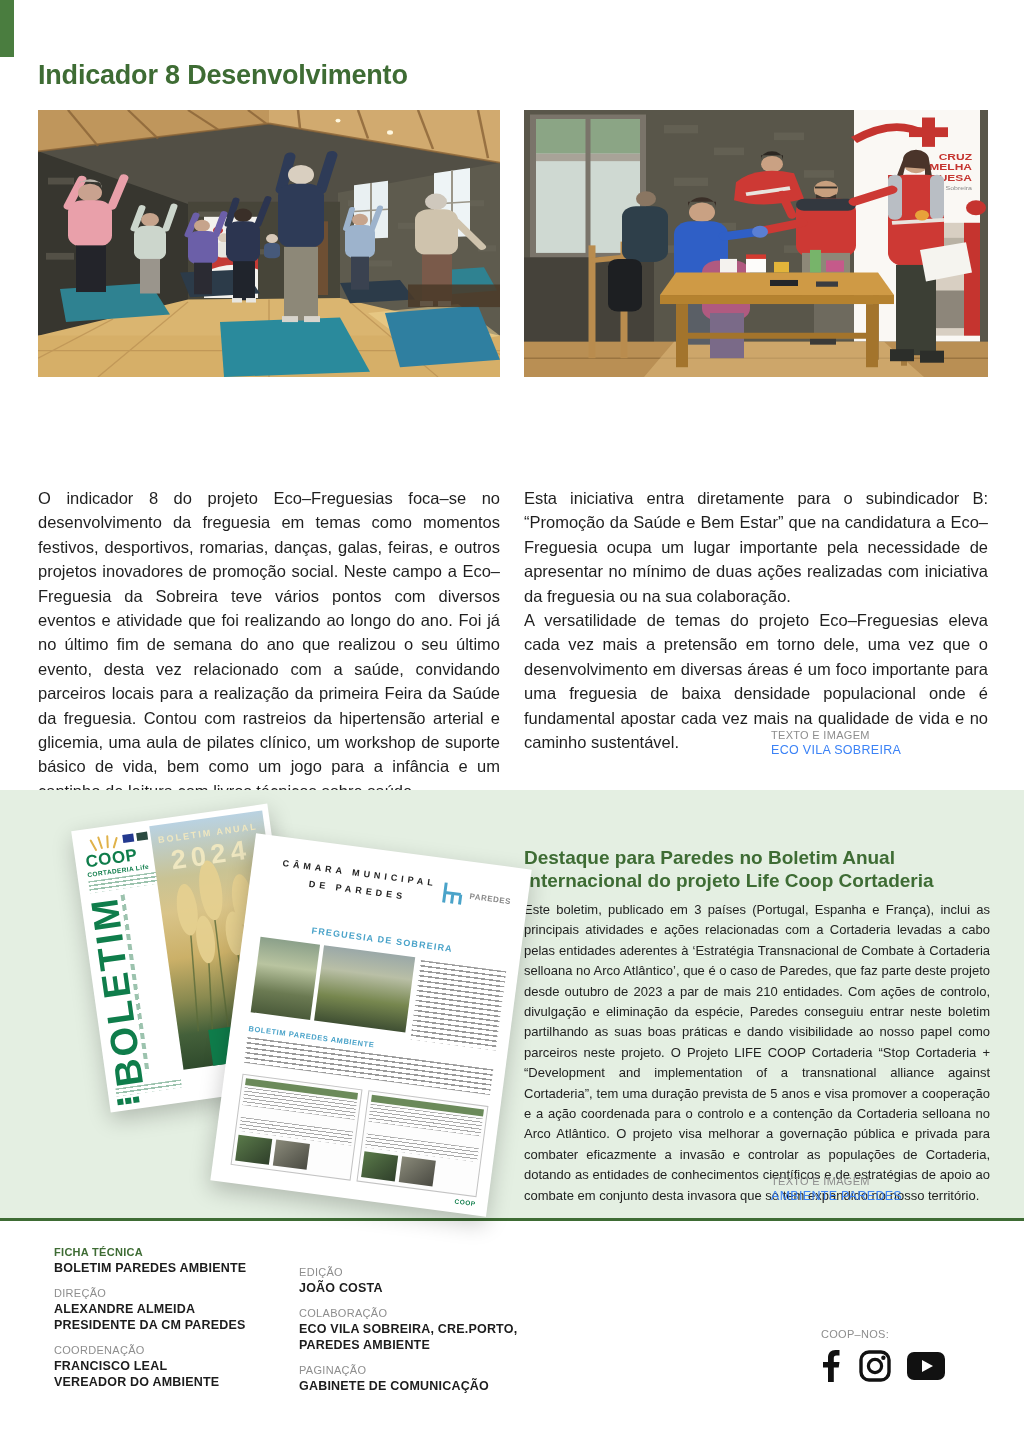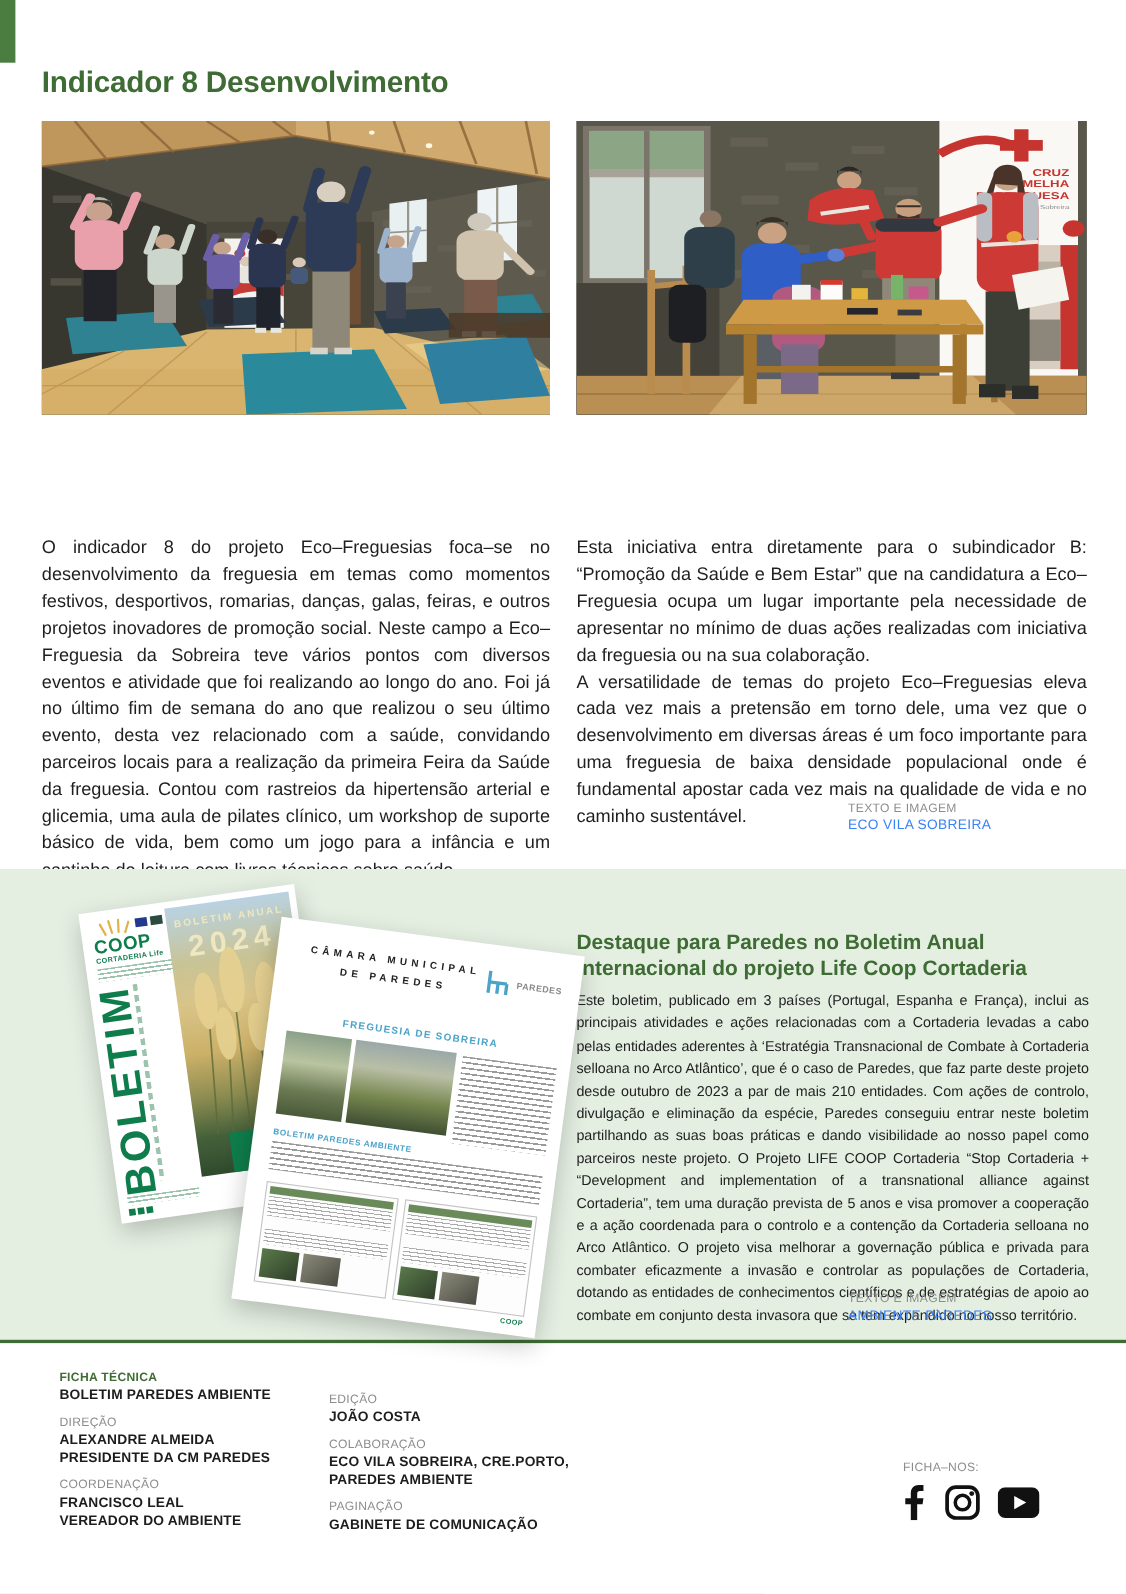--- a/index.html
+++ b/index.html
@@ -498,21 +498,21 @@
     <div class="f-label">COLABORAÇÃO</div>
     <div class="f-val">ECO VILA SOBREIRA, CRE.PORTO,</div>
     <div class="f-val">PAREDES AMBIENTE</div>
     <div class="fg-gap"></div>
     <div class="f-label">PAGINAÇÃO</div>
     <div class="f-val">GABINETE DE COMUNICAÇÃO</div>
   </div>
 
 
   <div class="fgroup" style="left:805px;top:1328px;">
-    <div class="f-label">FICHA–NOS:</div>
+    <div class="f-label">COOP–NOS:</div>
     <div class="socials">
       <svg class="s-btn" width="22" height="32" viewBox="0 0 22 32">
         <path fill="#111" d="M14.5 5.5h4V0h-4C9.8 0 7 2.9 7 7.6V12H2v5.6h5V32h5.8V17.6h4.9l.8-5.6h-5.7V8.3c0-1.8.6-2.8 2.7-2.8z"></path>
       </svg>
       <svg class="s-btn" width="32" height="32" viewBox="0 0 32 32">
         <rect x="2" y="2" width="28" height="28" rx="8" fill="none" stroke="#111" stroke-width="3.4"></rect>
         <circle cx="16" cy="16" r="6.6" fill="none" stroke="#111" stroke-width="3.2"></circle>
         <circle cx="24.4" cy="7.8" r="2.2" fill="#111"></circle>
       </svg>
       <svg class="s-btn" width="38" height="28" viewBox="0 0 38 28">

